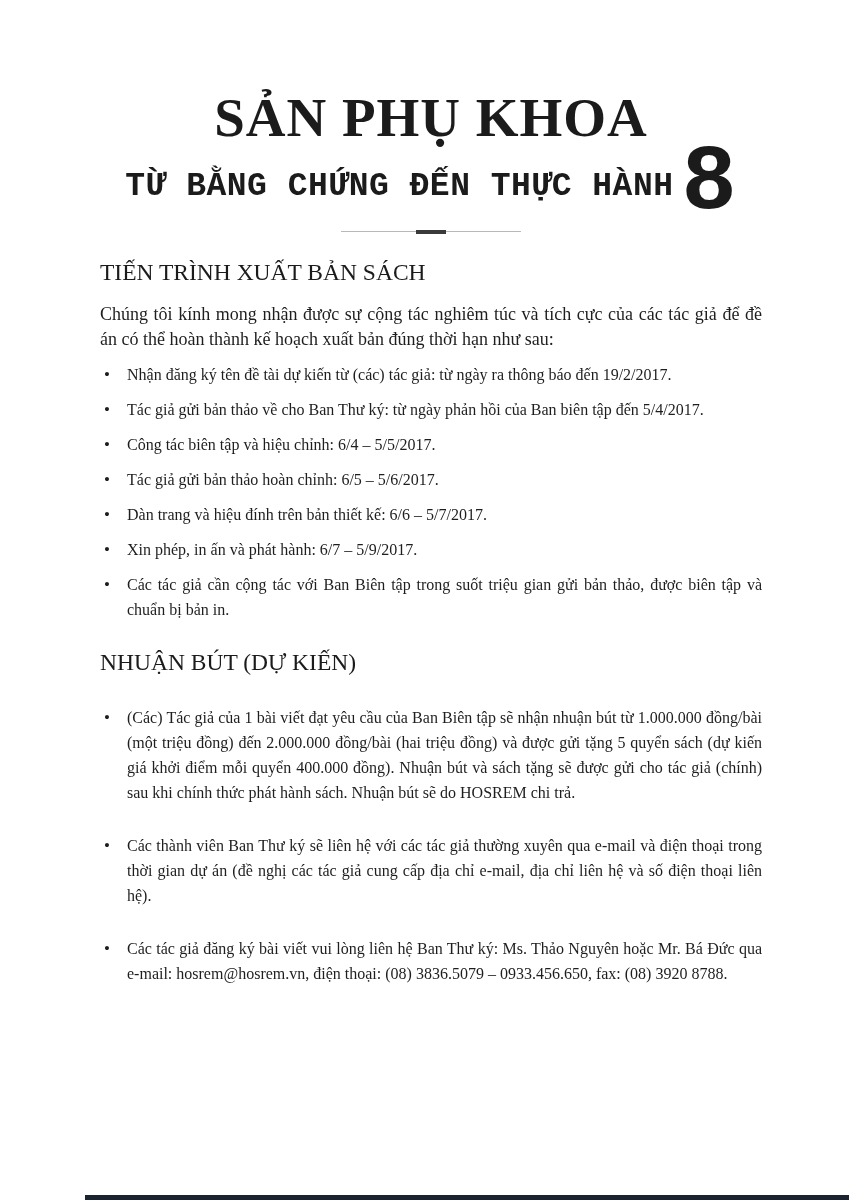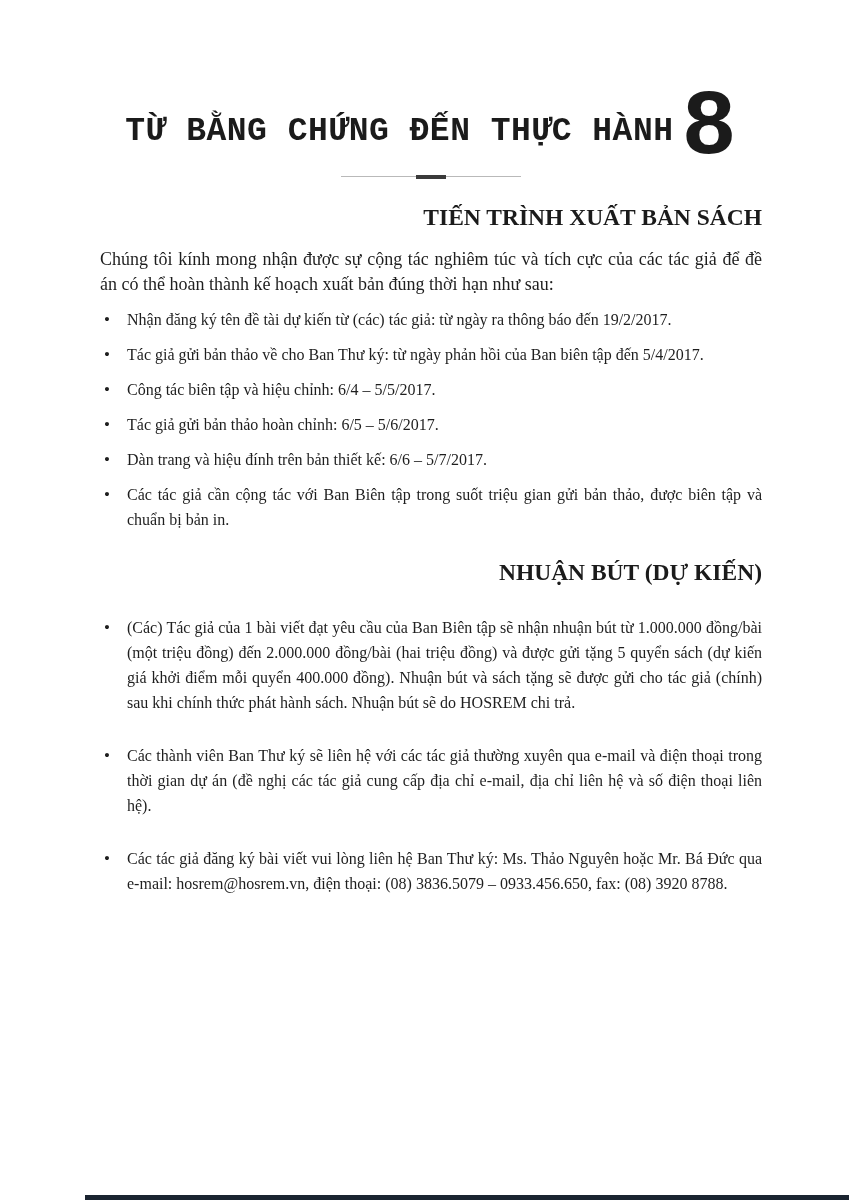--- a/index.html
+++ b/index.html
@@ -57,22 +57,22 @@
     position:absolute;
     left:50%; top:50%;
     transform:translate(-50%,-50%);
     width:30px; height:4px;
     background:#3a3a3a;
   }
   section.doc-section { margin:0; }
   h3.section-heading {
     margin:26px 0 0 0;
     font-size:23.5px;
-    font-weight:bold;
-    text-align:right;
+    font-weight:normal;
+    text-align:left;
     line-height:1.25;
     color:#1b1b1b;
   }
   .intro-paragraph {
     margin:14px 0 0 0;
     font-size:18px;
     line-height:25px;
     text-align:justify;
   }
   .bullet {
@@ -98,20 +98,21 @@
     left:85px; right:0; bottom:0;
     height:5px;
     background:#1a2430;
   }
 </style>
 </head>
 <body>
 
 <div class="page">
   <header class="title-block">
+    <h1 class="book-title">SẢN PHỤ KHOA</h1>
     <div class="subtitle-row">
       <h2 class="book-subtitle">TỪ BẰNG CHỨNG ĐẾN THỰC HÀNH</h2>
       <div class="volume-number">8</div>
     </div>
     <div class="divider">
       <span class="divider-bold"></span>
     </div>
   </header>
 
   <main id="sections">
@@ -133,20 +134,24 @@
         <div class="bullet">
           <span class="bullet-dot"></span>
           <span class="bullet-text">Tác giả gửi bản thảo hoàn chỉnh: 6/5 – 5/6/2017.</span>
         </div>
         <div class="bullet">
           <span class="bullet-dot"></span>
           <span class="bullet-text">Dàn trang và hiệu đính trên bản thiết kế: 6/6 – 5/7/2017.</span>
         </div>
         <div class="bullet">
           <span class="bullet-dot"></span>
+          <span class="bullet-text">Xin phép, in ấn và phát hành: 6/7 – 5/9/2017.</span>
+        </div>
+        <div class="bullet">
+          <span class="bullet-dot"></span>
           <span class="bullet-text">Các tác giả cần cộng tác với Ban Biên tập trong suốt triệu gian gửi bản thảo, được biên tập và chuẩn bị bản in.</span>
         </div>
       </section>
       <section class="doc-section sec-royalty">
         <h3 class="section-heading">NHUẬN BÚT (DỰ KIẾN)</h3>
         <div class="bullet">
           <span class="bullet-dot"></span>
           <span class="bullet-text">(Các) Tác giả của 1 bài viết đạt yêu cầu của Ban Biên tập sẽ nhận nhuận bút từ 1.000.000 đồng/bài (một triệu đồng) đến 2.000.000 đồng/bài (hai triệu đồng) và được gửi tặng 5 quyển sách (dự kiến giá khởi điểm mỗi quyển 400.000 đồng). Nhuận bút và sách tặng sẽ được gửi cho tác giả (chính) sau khi chính thức phát hành sách. Nhuận bút sẽ do HOSREM chi trả.</span>
         </div>
       </section>

